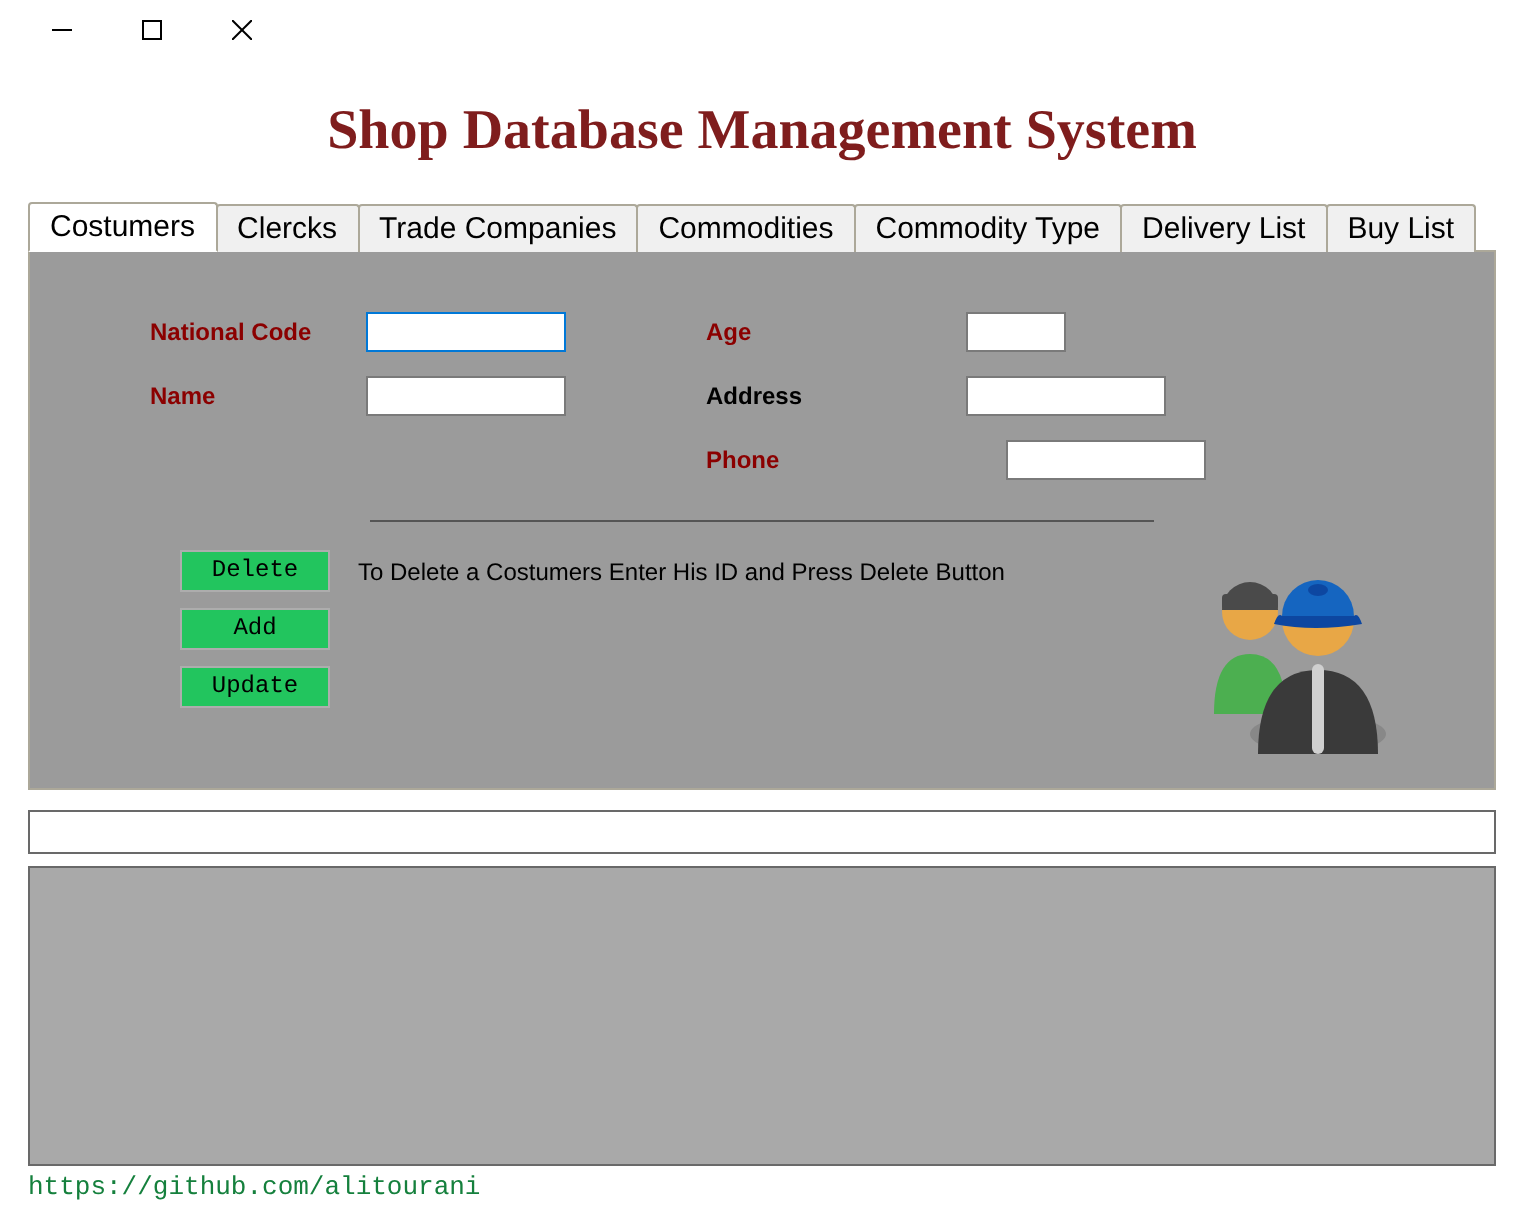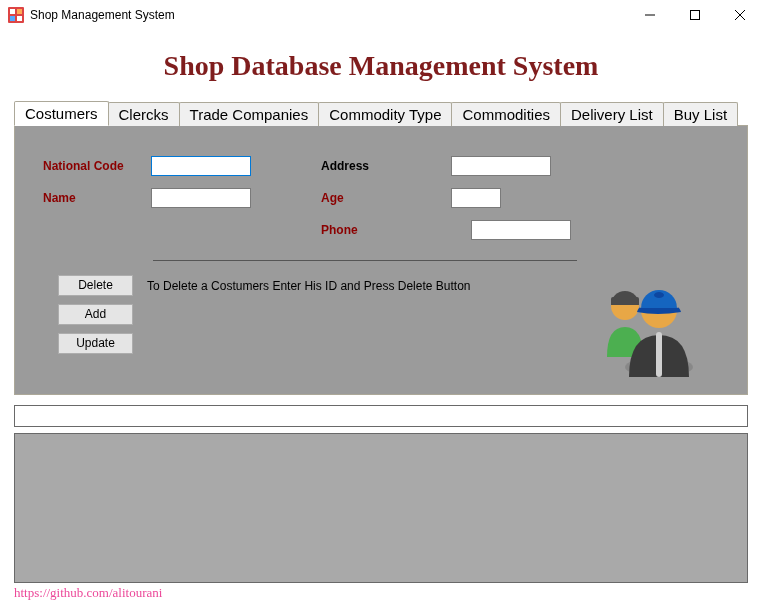--- a/index.html
+++ b/index.html
@@ -96,21 +96,21 @@
       border-bottom: 1px solid #fff;
       z-index: 3;
     }
 
     
     .tab-panel {
       border: 1px solid #aca899;
       background: #9b9b9b;
       height: 270px;
       position: relative;
-      padding: 30px 60px 15px 28px;
+      padding: 30px 60px 15px 60px;
     }
 
     .form-grid {
       display: flex;
       gap: 70px;
     }
     .form-col {
       display: flex;
       flex-direction: column;
       gap: 12px;
@@ -155,26 +155,27 @@
       margin-left: 15px;
     }
     .action-row {
       display: flex;
       align-items: center;
       gap: 14px;
     }
     .btn {
       width: 75px;
       height: 21px;
-      background: #e5e5e5;
+      background: #22c55e;
       border: 1px solid #adadad;
       font-size: 12px;
       cursor: pointer;
       text-align: center;
       line-height: 19px;
+      font-family: Liberation Mono, monospace;
     }
     .action-desc {
       font-size: 12px;
       color: #000;
     }
 
     .panel-image {
       position: absolute;
       right: 40px;
       bottom: 12px;
@@ -193,41 +194,29 @@
       margin: 6px 14px 0 14px;
       height: 150px;
       border: 1px solid #696969;
       background: #a9a9a9;
     }
 
     .footer-link {
       position: absolute;
       bottom: 6px;
       left: 14px;
-      font-family: Liberation Serif, serif;
+      font-family: Liberation Mono, monospace;
       font-size: 13px;
-      color: #ec4899;
+      color: #15803d;
     }
   </style>
 </head>
 <body>
 
 <div class="titlebar">
-  <div class="titlebar-left">
-    <span class="app-icon">
-      <svg viewBox="0 0 16 16">
-        <rect x="0" y="0" width="16" height="16" fill="#d44" rx="1"></rect>
-        <rect x="2" y="2" width="5" height="5" fill="#fff"></rect>
-        <rect x="9" y="2" width="5" height="5" fill="#fa5"></rect>
-        <rect x="2" y="9" width="5" height="5" fill="#5af"></rect>
-        <rect x="9" y="9" width="5" height="5" fill="#fff"></rect>
-      </svg>
-    </span>
-    <span class="title-text">Shop Management System</span>
-  </div>
   <div class="window-controls">
     <div class="win-btn">
       <svg viewBox="0 0 10 10">
           <line x1="0" y1="5" x2="10" y2="5" stroke="#000" stroke-width="1"></line>
         </svg>
     </div>
     <div class="win-btn">
       <svg viewBox="0 0 10 10">
           <rect x="0.5" y="0.5" width="9" height="9" fill="none" stroke="#000" stroke-width="1"></rect>
         </svg>
@@ -242,48 +231,48 @@
 </div>
 
 <h1 class="main-heading">Shop Database Management System</h1>
 
 <div class="content">
 
   <div class="tab-strip">
     <div class="tab active">Costumers</div>
     <div class="tab">Clercks</div>
     <div class="tab">Trade Companies</div>
+    <div class="tab">Commodities</div>
     <div class="tab">Commodity Type</div>
-    <div class="tab">Commodities</div>
     <div class="tab">Delivery List</div>
     <div class="tab">Buy List</div>
   </div>
 
   <div class="tab-panel">
     <div class="form-grid">
 
       <div class="form-col">
         <div class="form-row">
           <span class="field-label">National Code</span>
           <input type="text" class="text-input focused w-short" value="" style="">
         </div>
         <div class="form-row">
           <span class="field-label">Name</span>
           <input type="text" class="text-input w-short" value="" style="">
         </div>
       </div>
 
       <div class="form-col">
         <div class="form-row">
+          <span class="field-label" style="width:130px">Age</span>
+          <input type="text" class="text-input w-age" value="" style="">
+        </div>
+        <div class="form-row">
           <span class="field-label black" style="width:130px">Address</span>
           <input type="text" class="text-input w-long" value="" style="">
-        </div>
-        <div class="form-row">
-          <span class="field-label" style="width:130px">Age</span>
-          <input type="text" class="text-input w-age" value="" style="">
         </div>
         <div class="form-row">
           <span class="field-label" style="width:150px">Phone</span>
           <input type="text" class="text-input w-long" value="" style="">
         </div>
       </div>
     </div>
 
     <hr class="divider">
 

